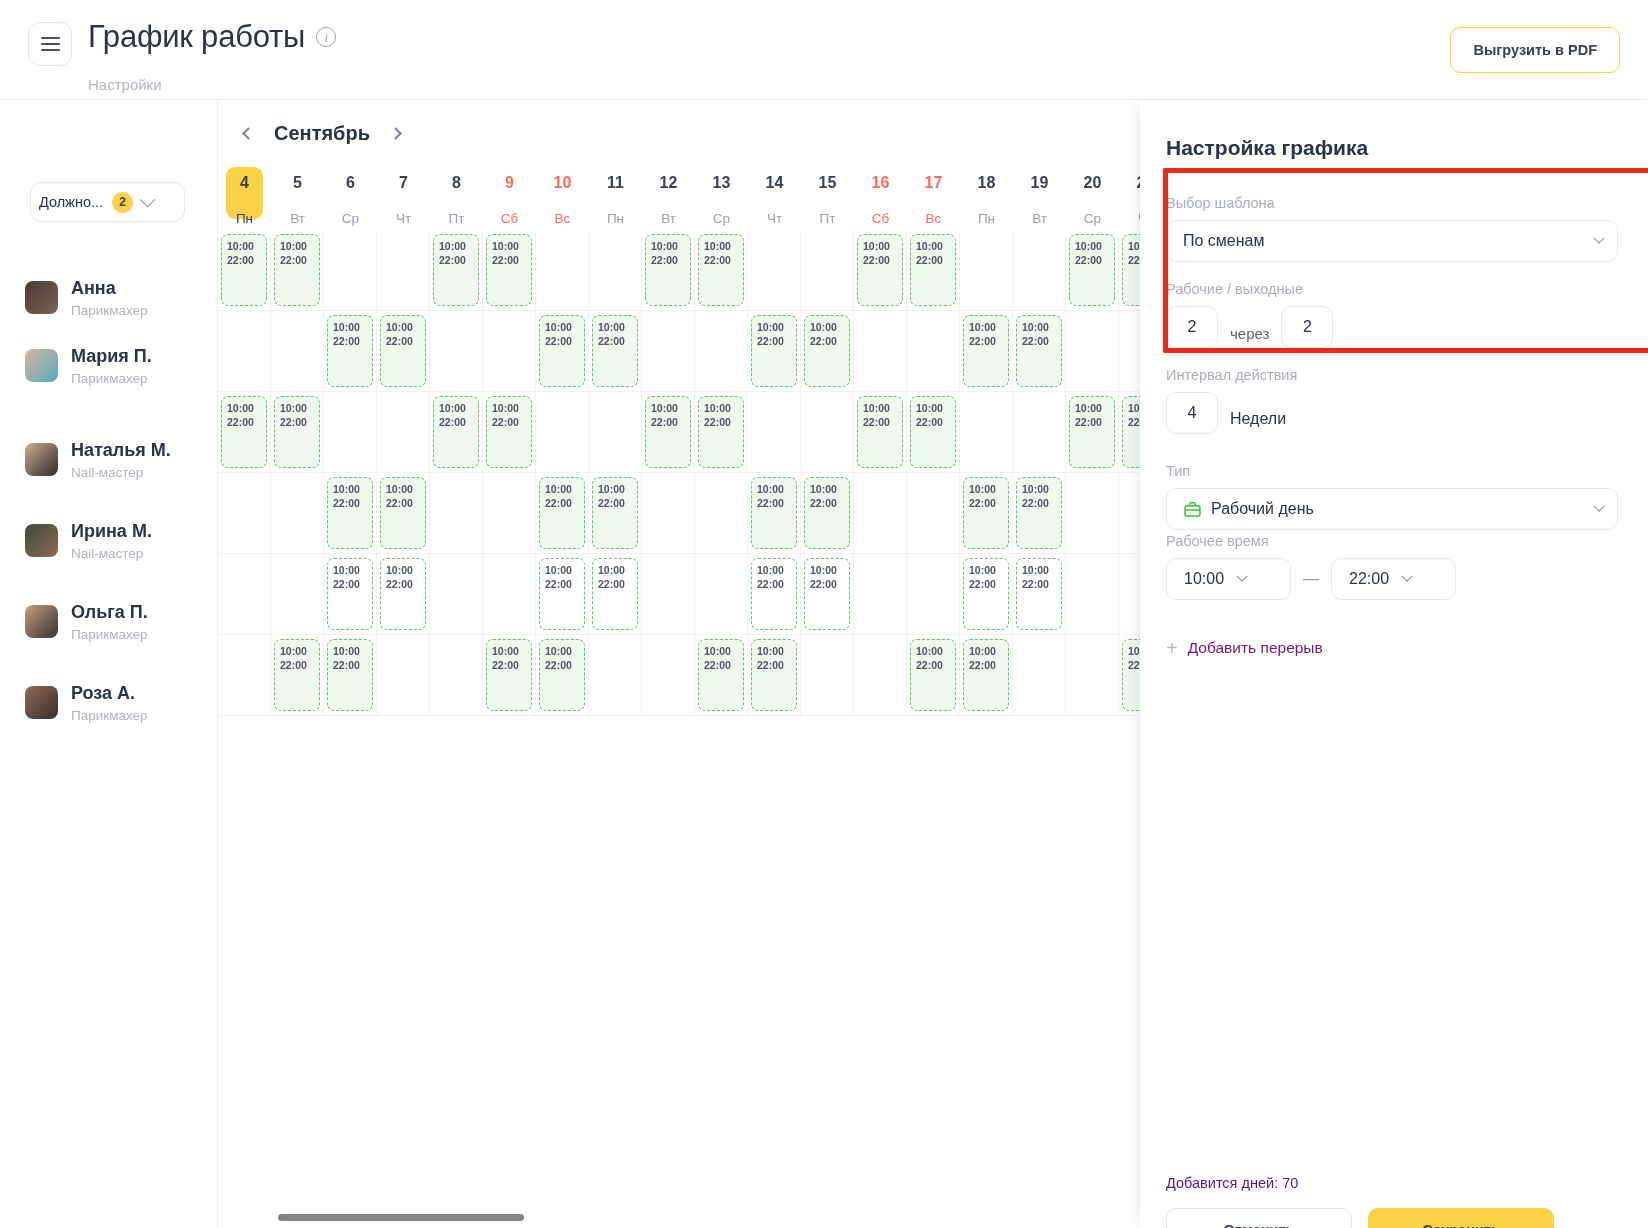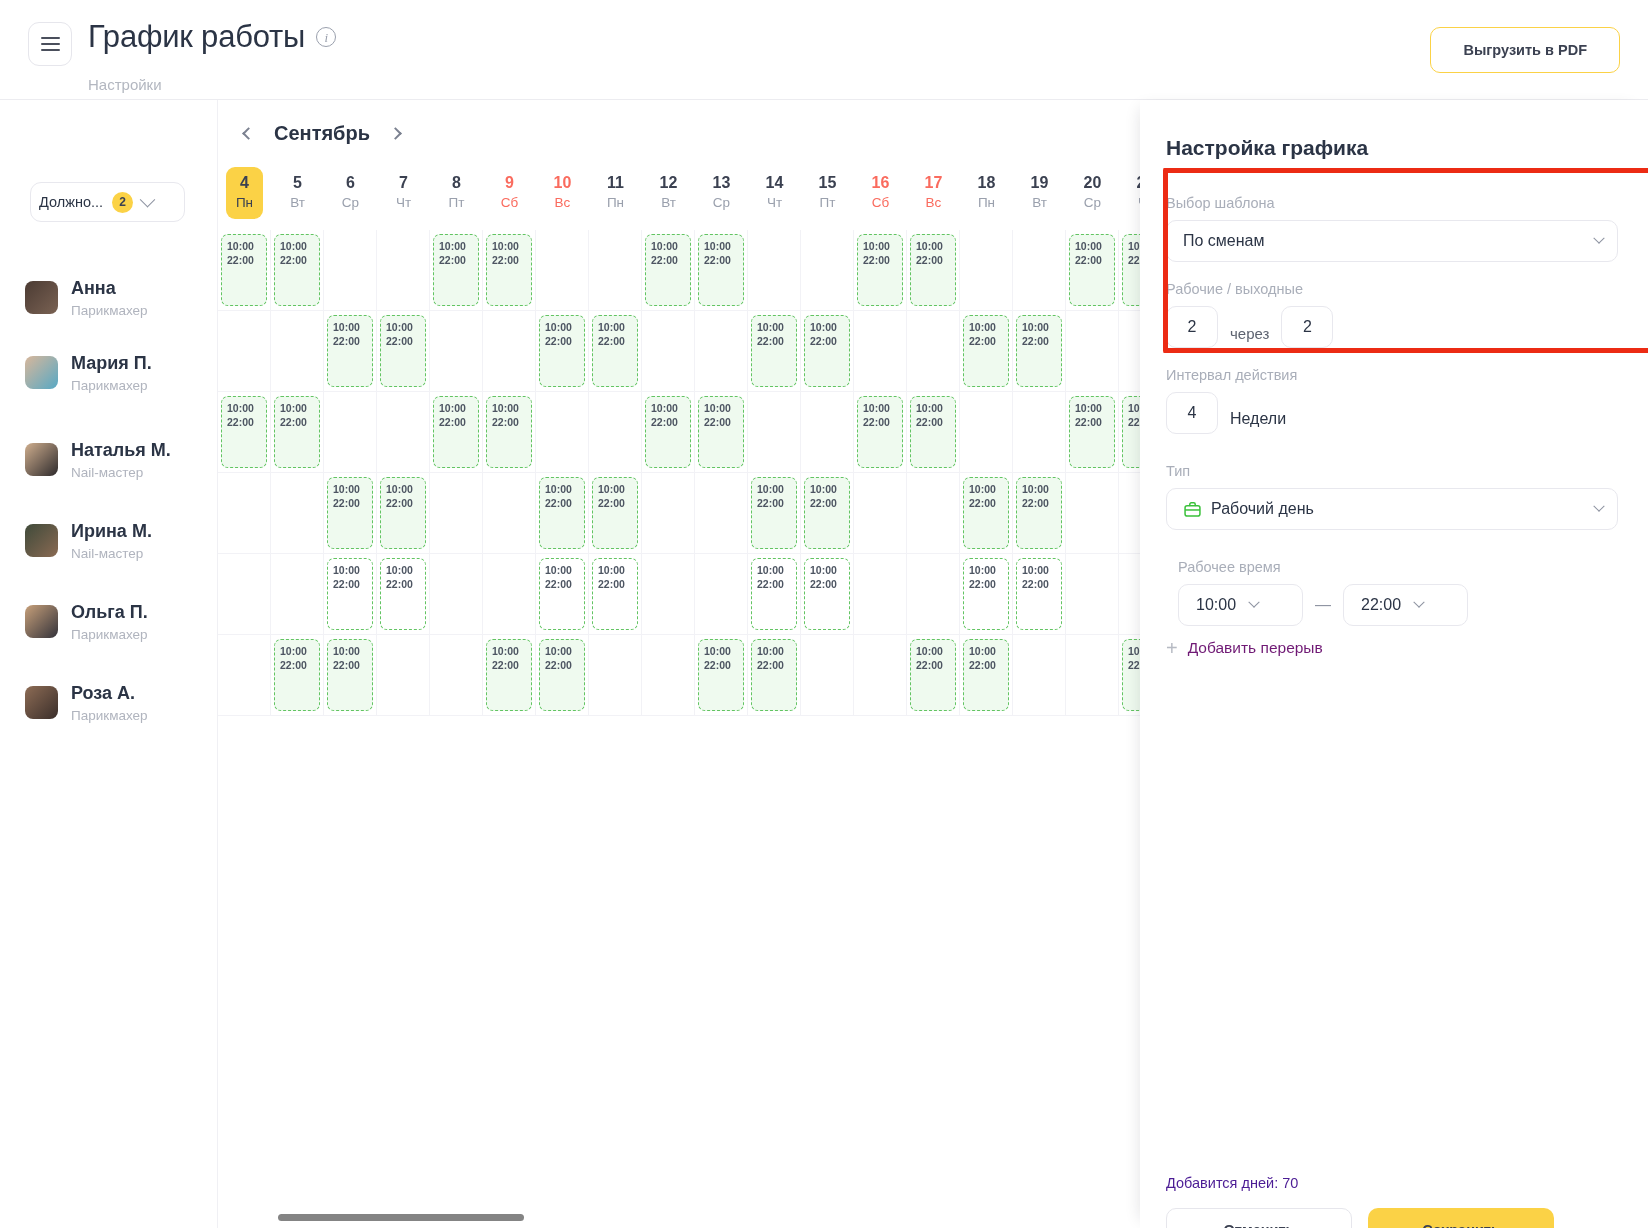--- a/index.html
+++ b/index.html
@@ -31,21 +31,21 @@
   }
   .info-icon {
     width: 20px; height: 20px; border: 1.6px solid #9aa0ad; border-radius: 50%;
     color: #9aa0ad; font-size: 13px; font-style: italic; font-family: "Liberation Serif", serif;
     display: inline-flex; align-items: center; justify-content: center; line-height: 1;
     cursor: pointer; flex: none;
   }
   .subtitle { font-size: 15px; color: #b3b7c0; margin-top: 19px; }
   .pdf-btn {
     position: absolute; right: 28px; top: 27px;
-    height: 46px; padding: 0 32px; border: 1.6px solid #fbd246; border-radius: 10px;
+    height: 46px; padding: 0 22px; border: 1.6px solid #fbd246; border-radius: 10px;
     background: #fff; color: #3b4151; font-size: 14.5px; font-weight: 600;
     display: flex; align-items: center; cursor: pointer;
   }
 
   
   .people {
     position: absolute; left: 0; top: 100px; width: 218px; height: 1128px;
     background: #fff; border-right: 1px solid #f0f0f4;
   }
   .role-filter {
@@ -81,21 +81,21 @@
   .arrow.prev b { transform: rotate(-135deg); }
   .arrow.next b { transform: rotate(45deg); }
   .month { font-size: 20px; font-weight: 600; color: #2b3445; }
 
   .grid { position: absolute; left: 0; top: 65px; width: 922px; }
   .dayrow { display: flex; height: 65px; }
   .daycell {
     width: 53px; flex: none; text-align: center; padding-top: 7px;
   }
   .daycell .dnum { font-size: 16px; font-weight: 600; color: #3b4151; line-height: 1.35; }
-  .daycell .dwd  { font-size: 13.5px; color: #9aa0ad; line-height: 1.35; }
+  .daycell .dwd  { font-size: 13.5px; color: #9aa0ad; line-height: 1.35; margin-top: 16px; }
   .daycell.weekend .dnum, .daycell.weekend .dwd { color: #fa6b5e; }
   .daycell.today { position: relative; }
   .daycell.today .pill {
     position: absolute; left: 8px; top: 2px; width: 37px; height: 52px;
     background: #fbd246; border-radius: 9px; z-index: 0;
   }
   .daycell.today .dnum, .daycell.today .dwd { position: relative; z-index: 1; color: #3b4151; }
 
   .rows { position: absolute; left: 0; top: 130px; width: 922px; }
   .srow { display: flex; height: 81px; }
@@ -199,21 +199,21 @@
     <div id="people-list">
         <div class="person" style="top: 157px;">
           <div class="avatar">
             <i style="background:linear-gradient(135deg,#4b3b33 0%,#7a6253 100%)"></i>
           </div>
           <div>
             <div class="p-name">Анна</div>
             <div class="p-role">Парикмахер</div>
           </div>
         </div>
-        <div class="person" style="top: 232px;">
+        <div class="person" style="top: 225px;">
           <div class="avatar">
             <i style="background:linear-gradient(135deg,#d8b79b 0%,#57a8c4 100%)"></i>
           </div>
           <div>
             <div class="p-name">Мария П.</div>
             <div class="p-role">Парикмахер</div>
           </div>
         </div>
         <div class="person" style="top: 319px;">
           <div class="avatar">
@@ -769,21 +769,21 @@
             <rect x="2.6" y="7.2" width="18.8" height="13" rx="2.6" stroke="#3ac13a" stroke-width="1.9"></rect>
             <path d="M8.6 7V5.4c0-1 .8-1.8 1.8-1.8h3.2c1 0 1.8.8 1.8 1.8V7" stroke="#3ac13a" stroke-width="1.9" stroke-linecap="round"></path>
             <path d="M2.6 12.6h18.8" stroke="#3ac13a" stroke-width="1.9"></path>
           </svg>
           <span>Рабочий день</span>
         </span>
         <span class="chev sm"></span>
       </div>
     </div>
 
-    <div class="sect" style="top:459px;margin-left:12px;">
+    <div class="sect" style="top:433px;">
       <div class="field-label">Рабочее время</div>
       <div class="inline">
         <div class="timesel">
           <span class="tv">10:00</span>
           <span class="chev sm"></span>
         </div>
         <span class="dash">—</span>
         <div class="timesel">
           <span class="tv">22:00</span>
           <span class="chev sm"></span>

